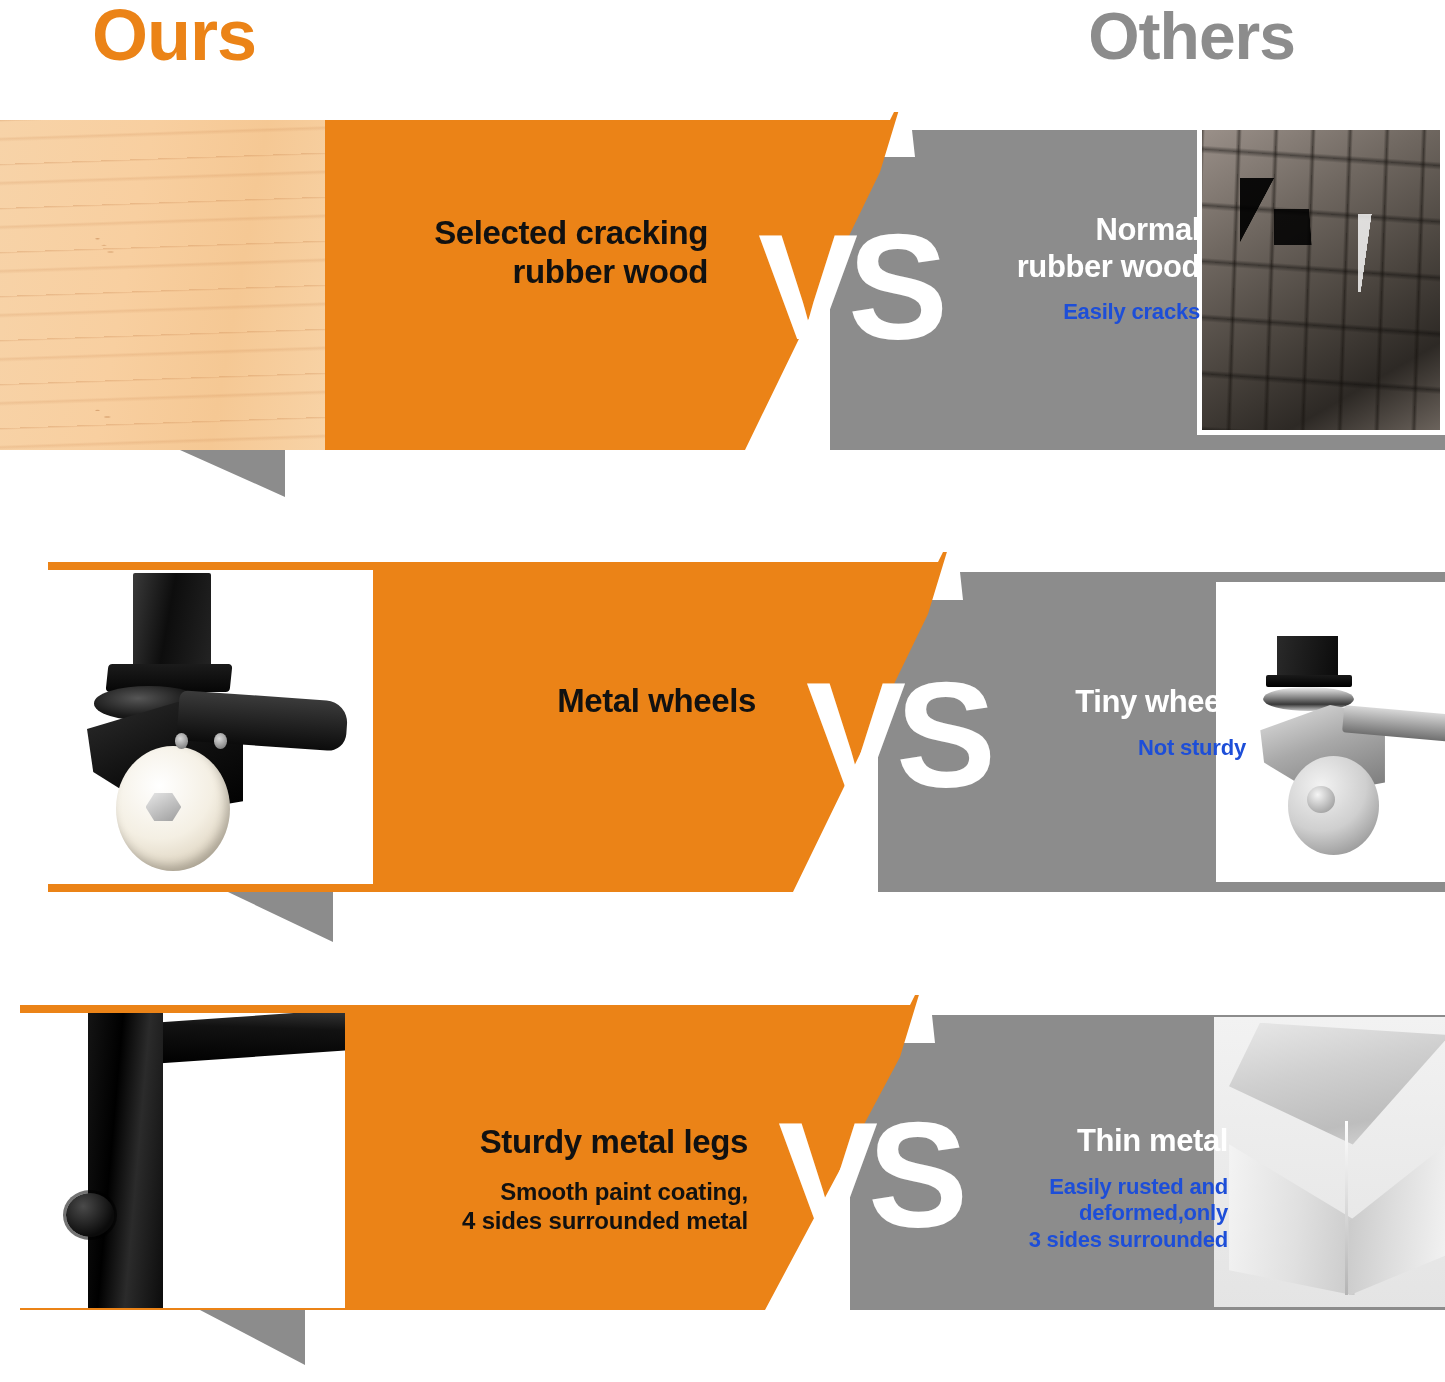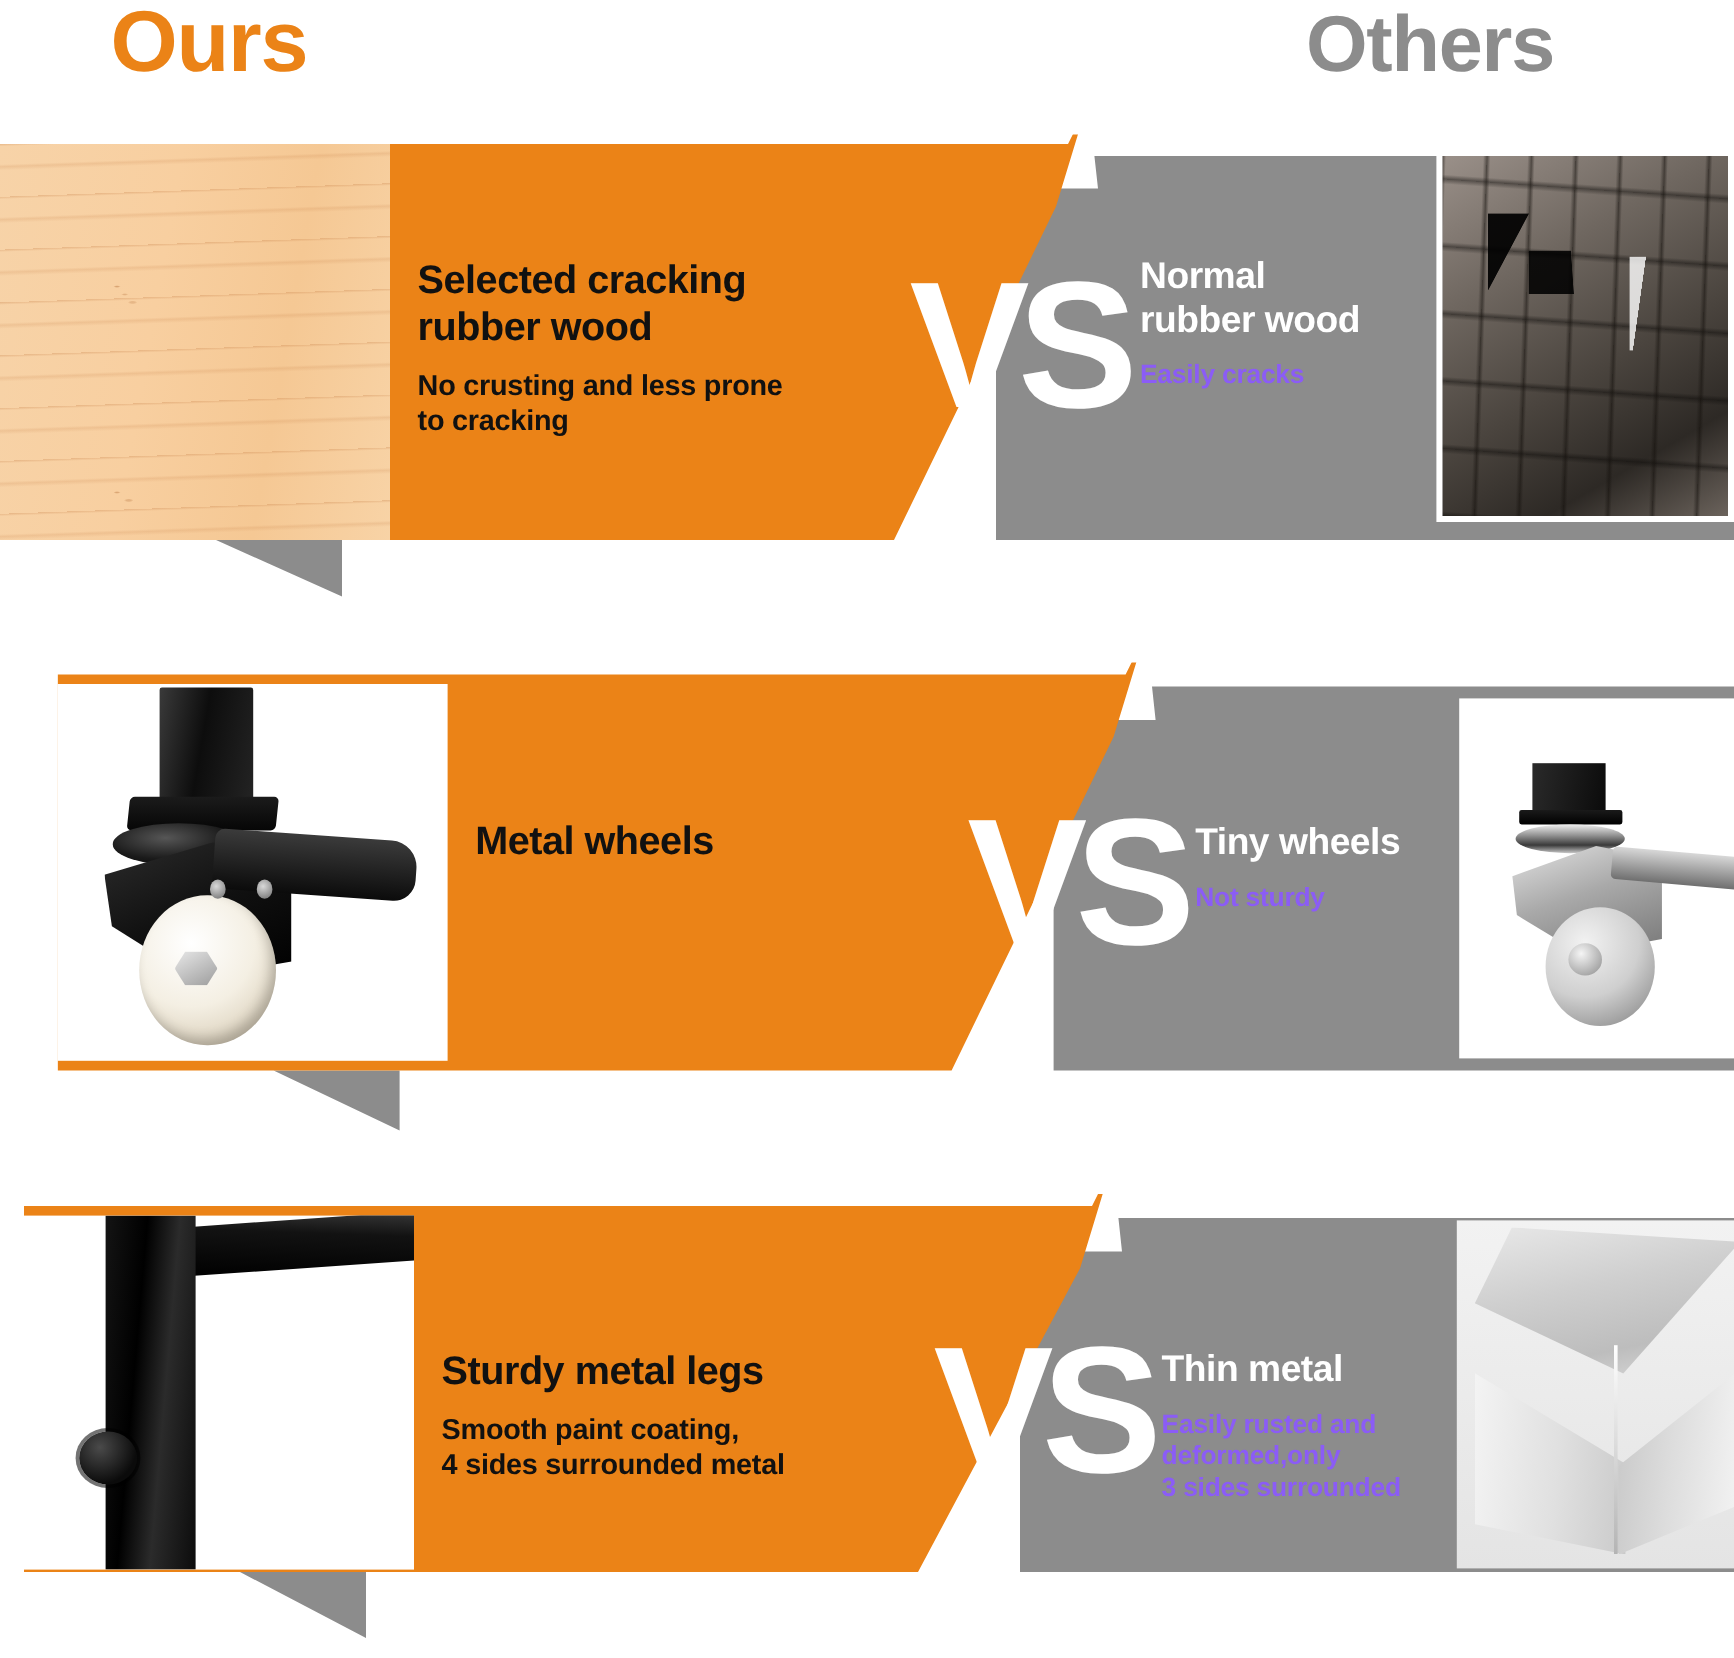--- a/index.html
+++ b/index.html
@@ -8,20 +8,21 @@
     height: 1382px;
     background: #ffffff;
     font-family: "Liberation Sans", sans-serif;
     overflow: hidden;
   }
   #stage {
     position: relative;
     width: 1353px;
     height: 1382px;
     background: #ffffff;
+    text-align: right;
   }
 
   
   .hdr-ours {
     position: absolute;
     left: 92px; top: -2px;
     font-size: 72px;
     font-weight: bold;
     letter-spacing: -1px;
     color: #EB8317;
@@ -241,21 +242,21 @@
   }
   .ours-sub {
     font-size: 24px; font-weight: bold; color: #111111;
     line-height: 1.22; margin-top: 15px; letter-spacing: -0.2px;
   }
   .others-title {
     font-size: 31px; font-weight: bold; color: #ffffff;
     line-height: 1.18; letter-spacing: -0.4px;
   }
   .others-sub {
-    font-size: 22px; font-weight: bold; color: #8b5cf6;
+    font-size: 22px; font-weight: bold; color: #1d4ed8;
     line-height: 1.22; margin-top: 14px; letter-spacing: -0.2px;
   }
 
   
   .vs {
     position: absolute;
     font-size: 150px;
     font-weight: bold;
     color: #ffffff;
     line-height: 1;
@@ -280,24 +281,20 @@
     </svg>
 
     <div class="photo photo-left wood" style="left:0px; top:8px; width:325px; height:330px;"></div>
 
     <div class="photo cracked photo-border-white" style="left:1197px; top:13px; width:248px; height:310px;"></div>
 
     <div class="txt" style="left:348px; top:102px; width:360px;">
       <div class="ours-title">
         <span>Selected cracking</span><br>
         <span>rubber wood</span>
-      </div>
-      <div class="ours-sub">
-        <span>No crusting and less prone</span><br>
-        <span>to cracking</span>
       </div>
     </div>
 
     <div class="txt" style="left:950px; top:100px; width:250px;">
       <div class="others-title">
         <span>Normal</span><br>
         <span>rubber wood</span>
       </div>
       <div class="others-sub">
         <span>Easily cracks</span>

